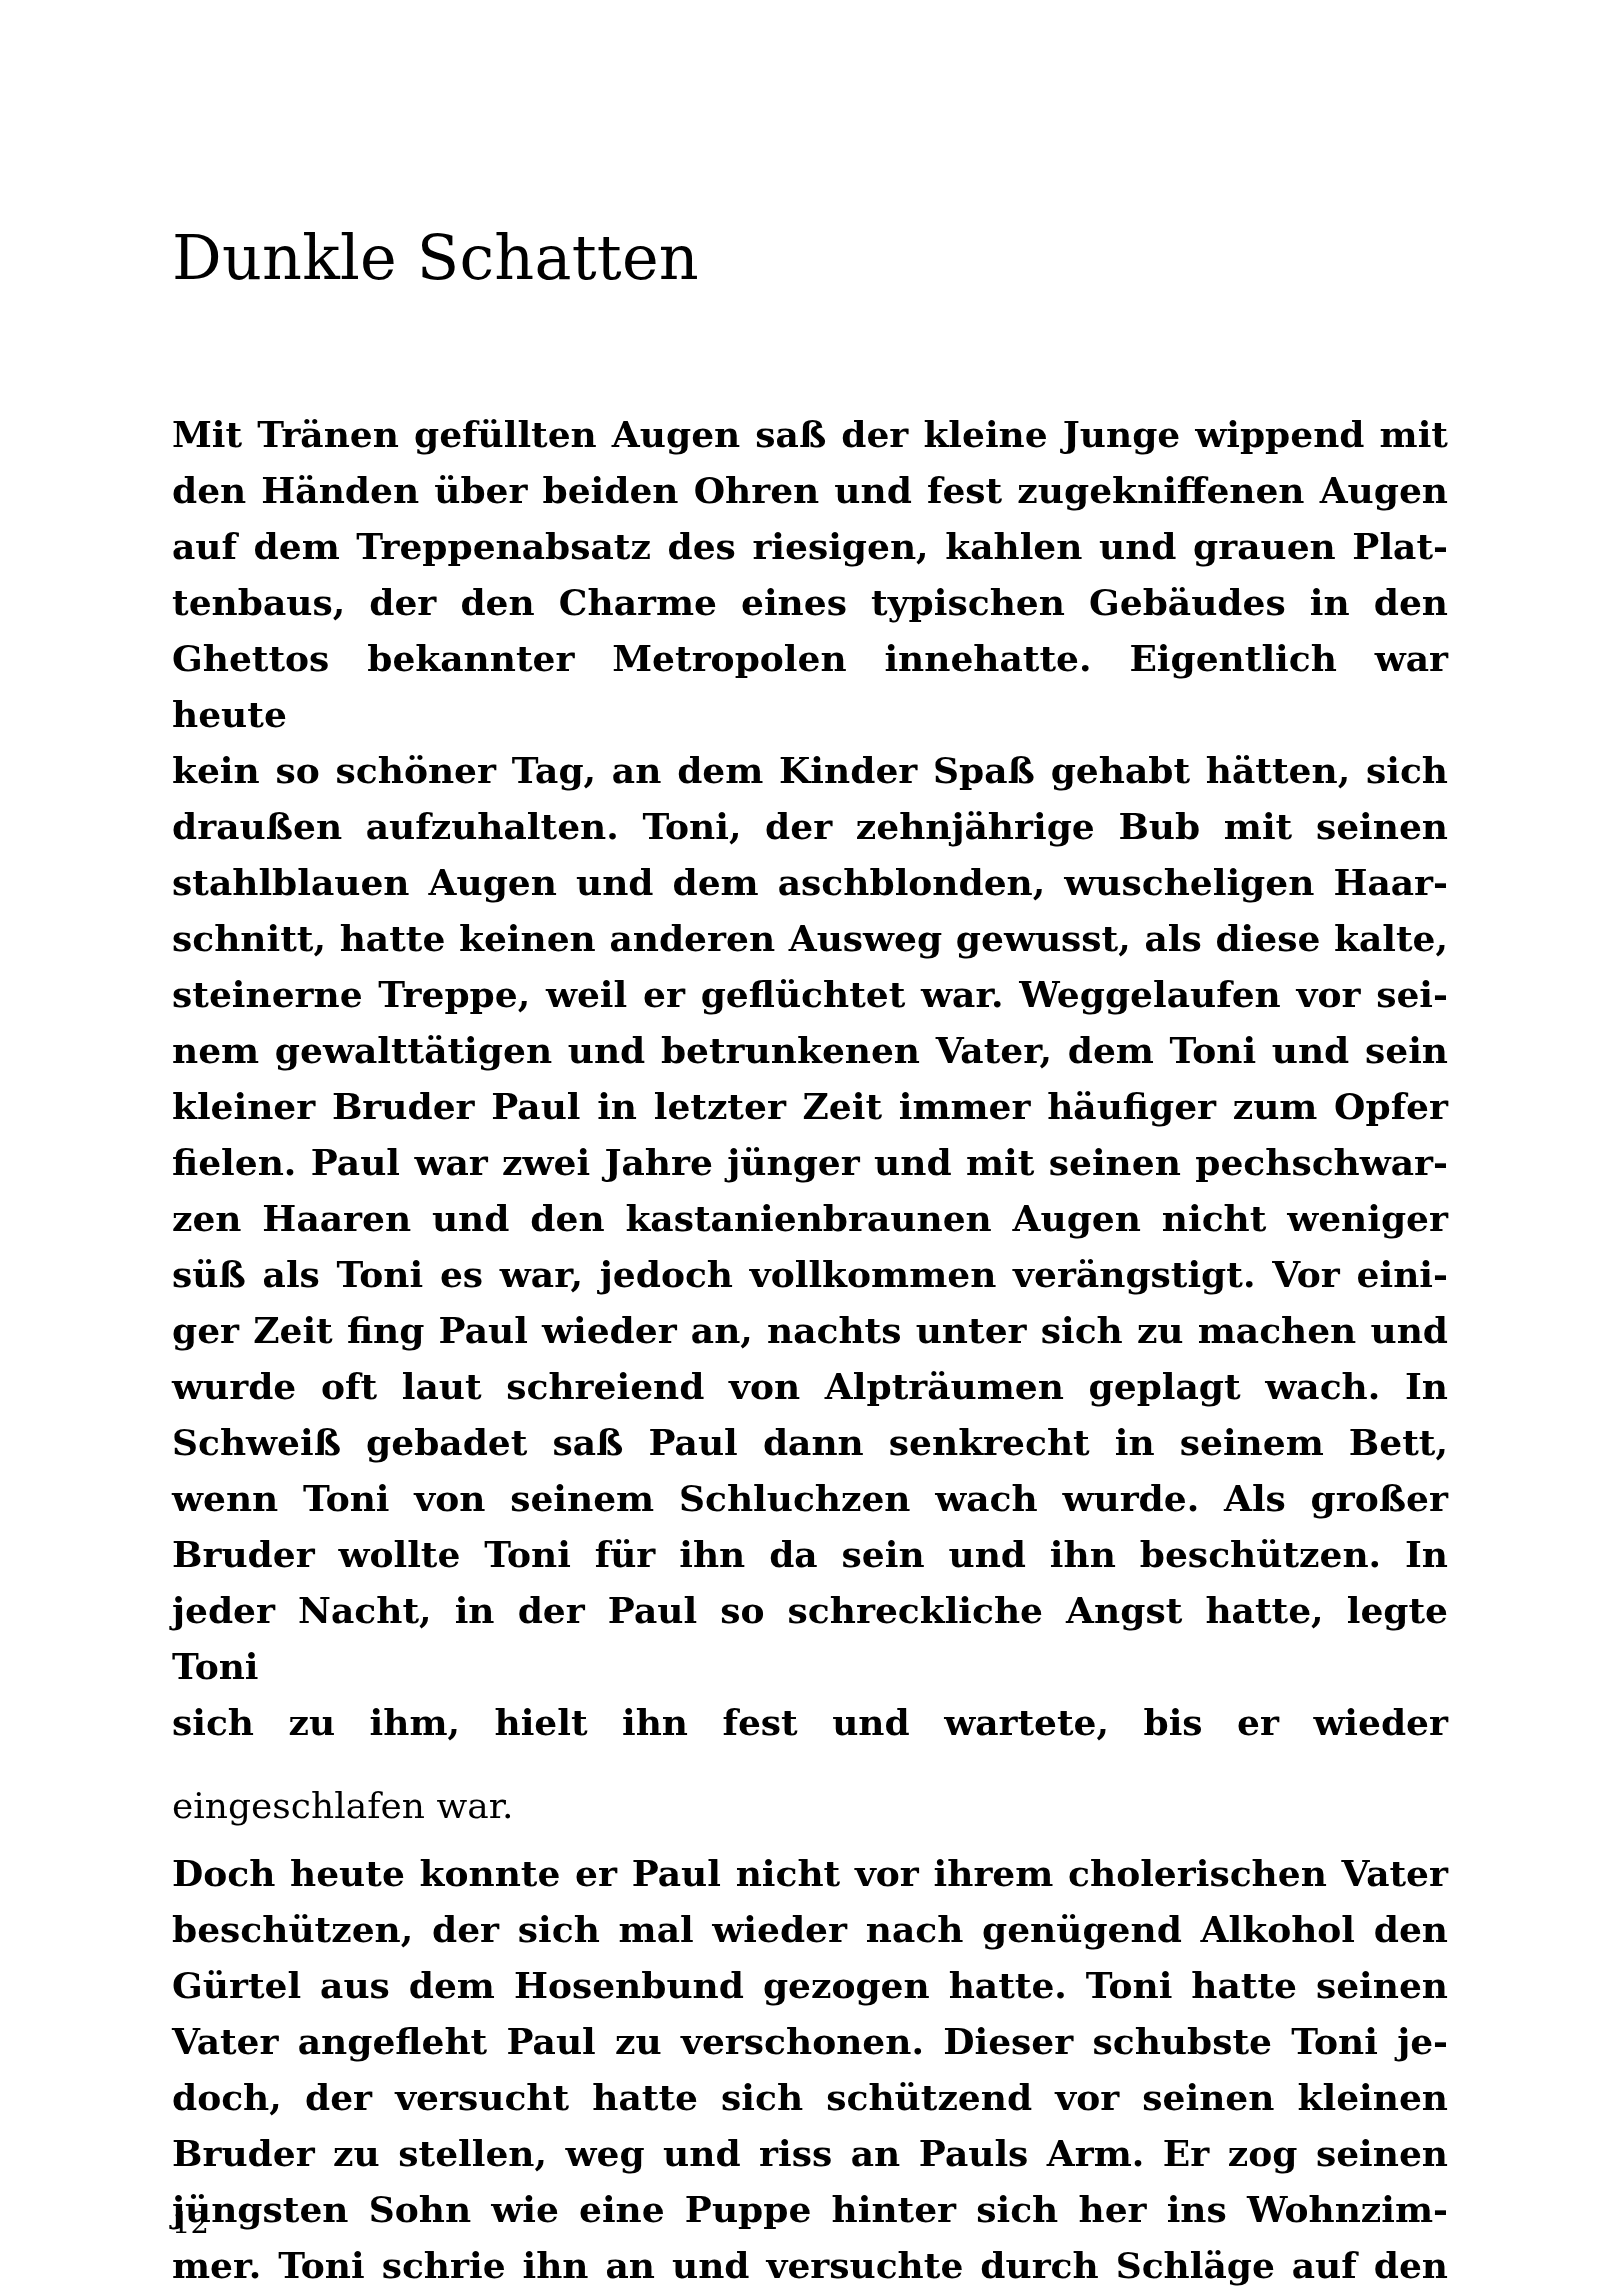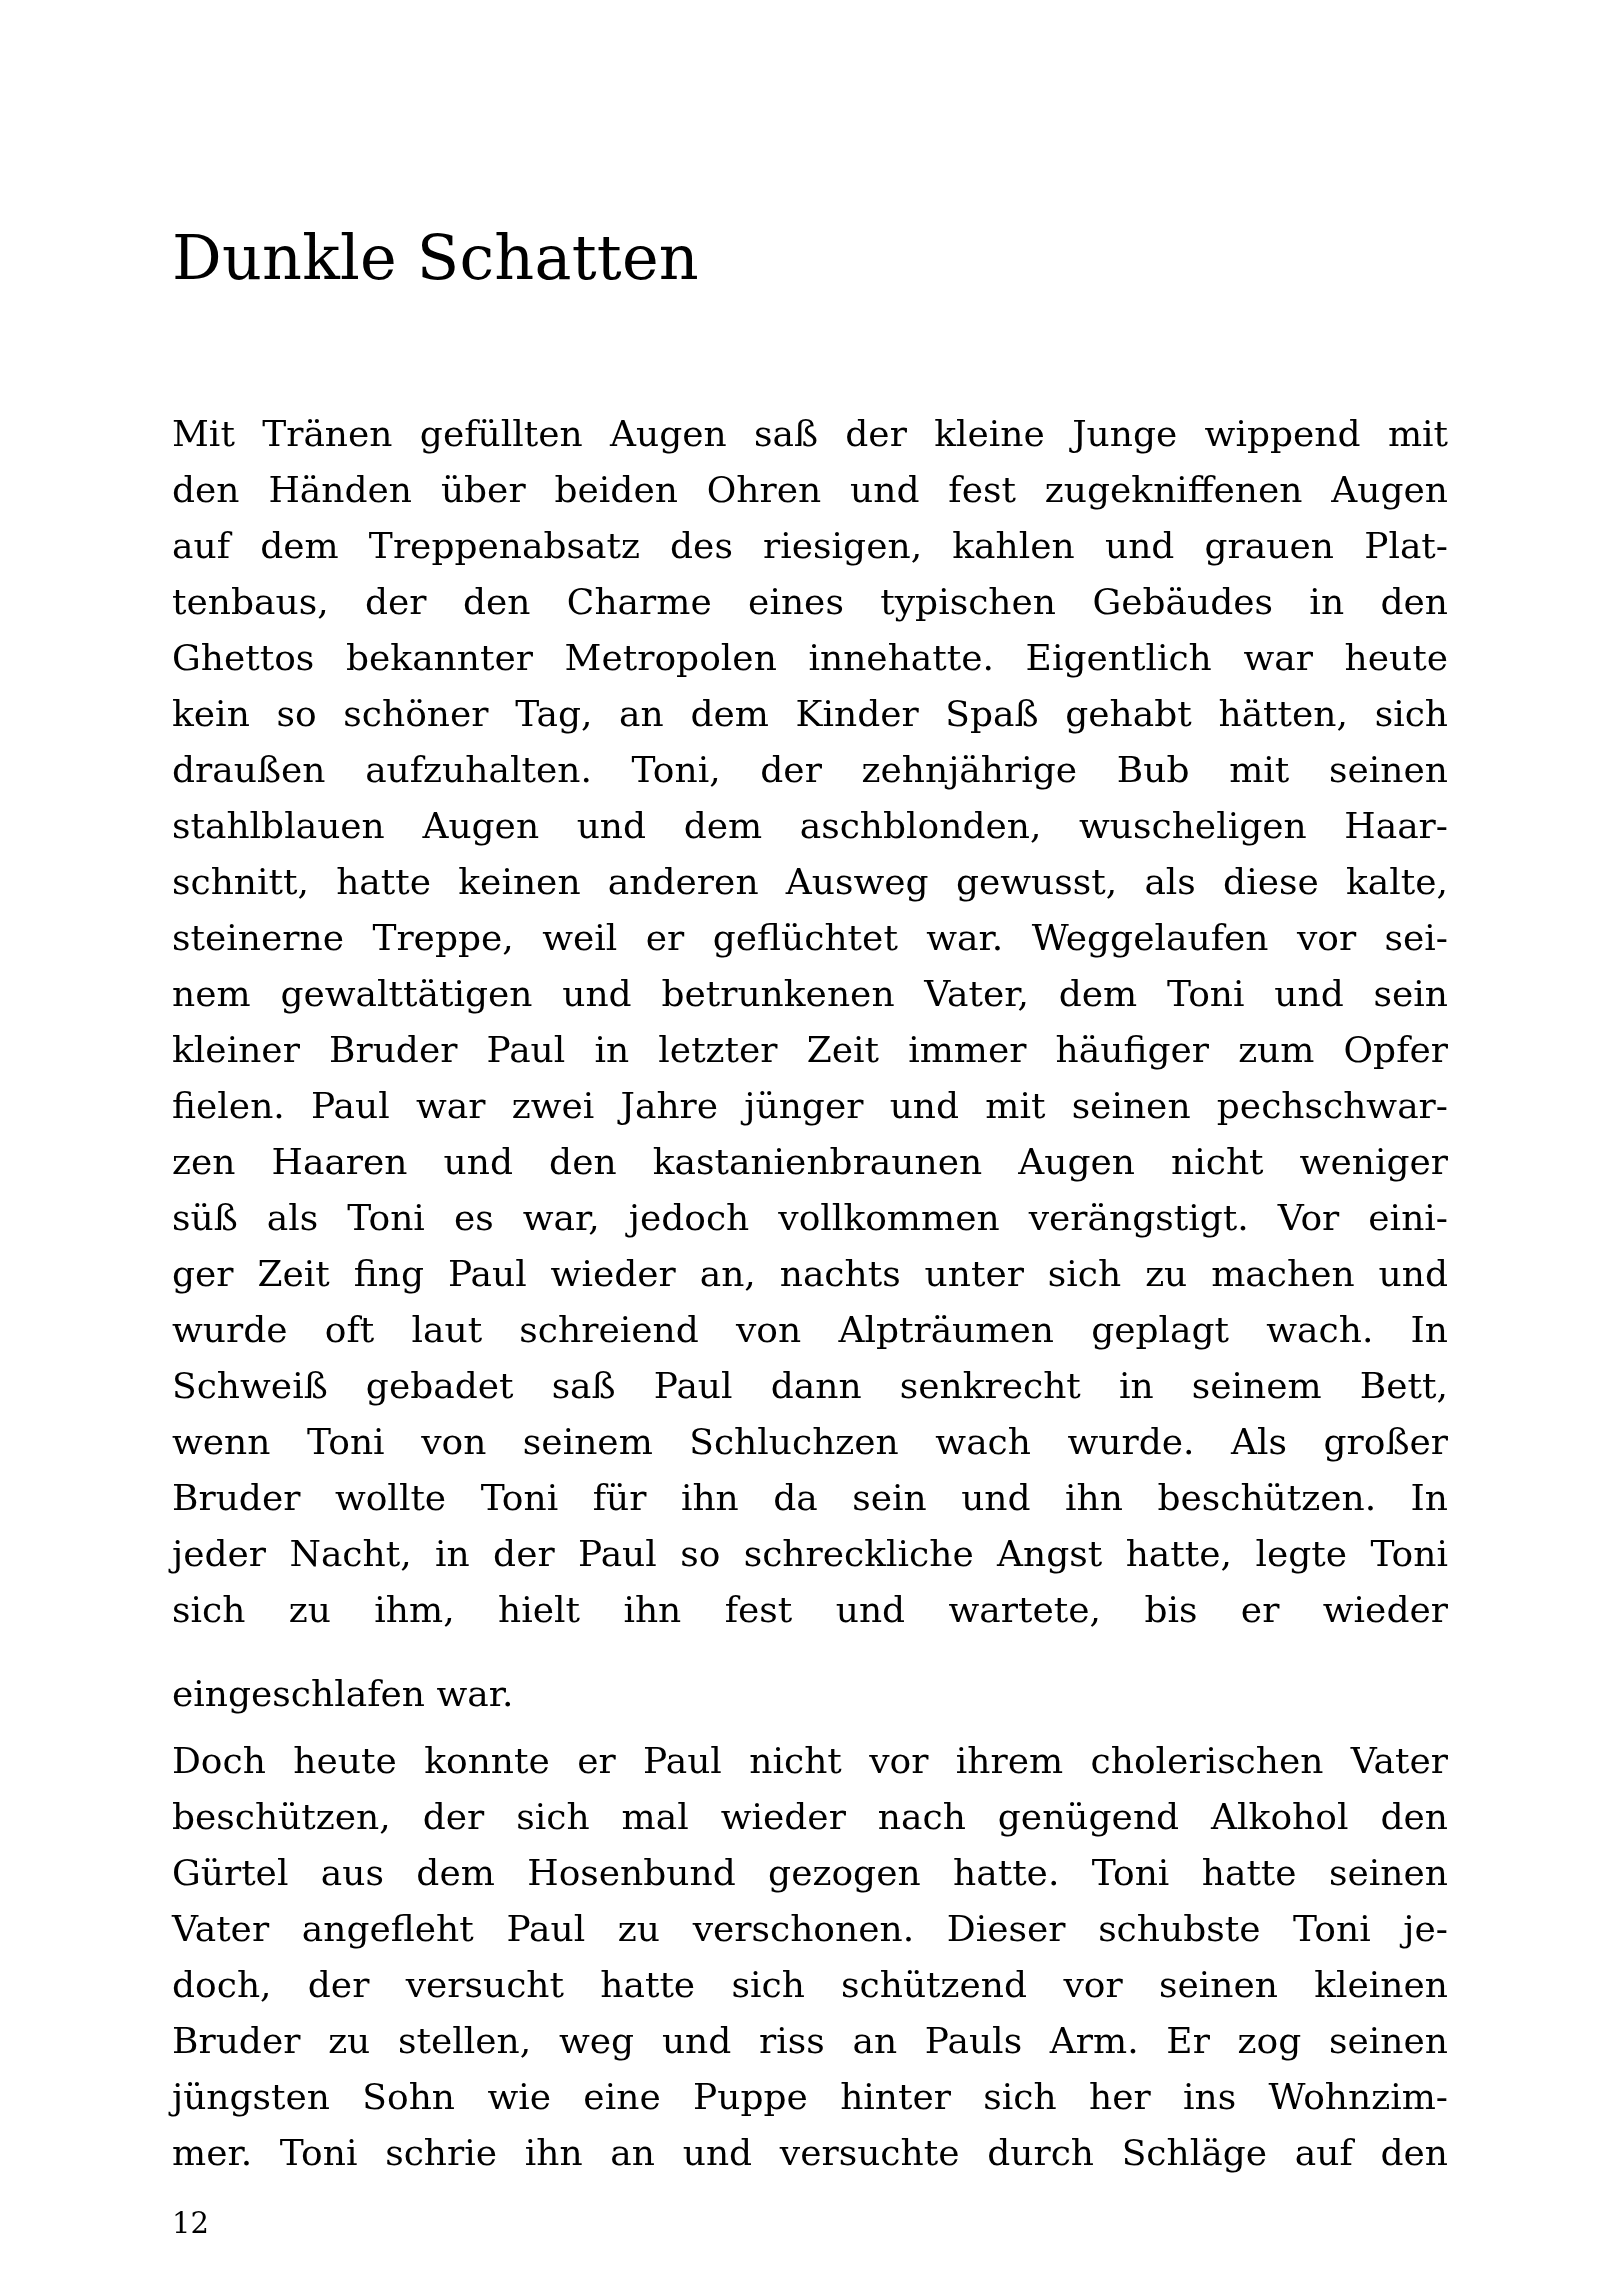--- a/index.html
+++ b/index.html
@@ -27,20 +27,21 @@
   }
   .paragraph {
     font-size: 36px;
     line-height: 56px;
   }
   .paragraph + .paragraph { margin-top: 11px; }
   .para-lines {
     white-space: pre-line;        
     text-align: justify;
     text-align-last: justify;     
+    font-weight: bold;
   }
   .para-last { text-align: left; margin-top: 28px; }
   .page-number {
     position: absolute;
     left: 172px;
     bottom: 55px;
     font-size: 29px;
   }
 </style>
 </head>

